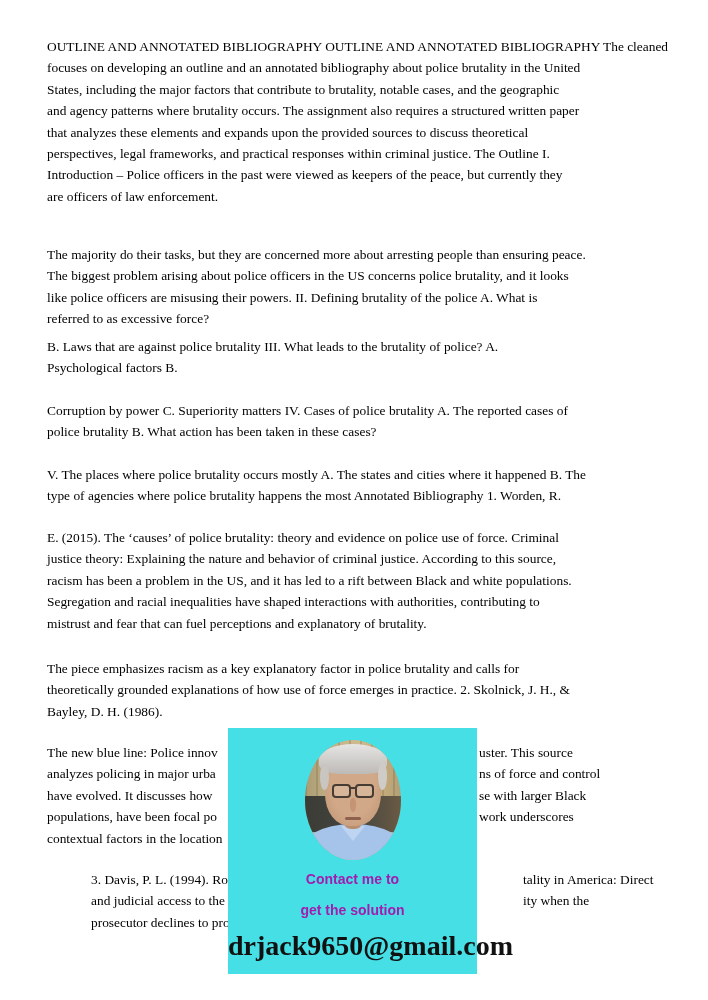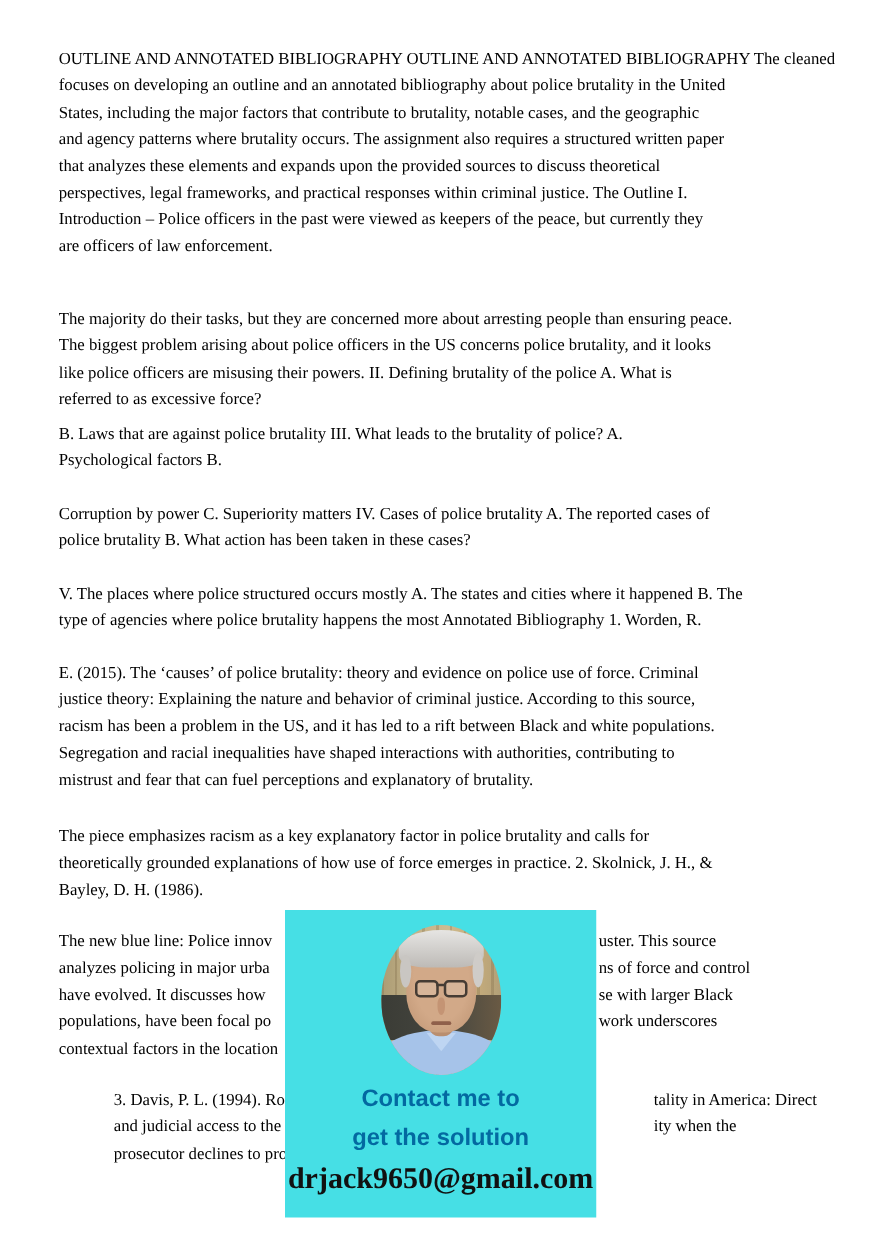--- a/index.html
+++ b/index.html
@@ -74,29 +74,29 @@
   .photo .lens.r{left:23px;}
   .photo .bridge{position:absolute;left:17px;top:3px;width:7px;height:2px;background:#463c34;}
   .photo .nose{position:absolute;left:45px;top:58px;width:6px;height:14px;background:#c49474;border-radius:40% 40% 50% 50%;}
   .photo .mouth{position:absolute;left:40px;top:77px;width:16px;height:3px;background:#8f604b;border-radius:2px;}
 
   .cta{
     position:absolute;left:0;top:136px;width:100%;
     text-align:center;
     font-family:"Liberation Sans",sans-serif;
     font-weight:bold;
-    font-size:19px;line-height:31px;
-    color:#0369a1;
+    font-size:14px;line-height:31px;
+    color:#a21caf;
   }
   .email{
     position:absolute;left:0;top:202px;width:100%;
     text-align:center;
     font-family:"Liberation Serif",serif;
     font-weight:bold;
-    font-size:24px;
+    font-size:28px;
     color:#111111;
   }
 </style>
 </head>
 <body>
 
 <div class="page">
 
   <div id="paragraphs">
       <div class="para" style="top: 36px;">
@@ -117,21 +117,21 @@
       </div>
       <div class="para" style="top: 336px;">
         <div class="line">B. Laws that are against police brutality III. What leads to the brutality of police? A.</div>
         <div class="line">Psychological factors B.</div>
       </div>
       <div class="para" style="top: 400px;">
         <div class="line">Corruption by power C. Superiority matters IV. Cases of police brutality A. The reported cases of</div>
         <div class="line">police brutality B. What action has been taken in these cases?</div>
       </div>
       <div class="para" style="top: 464px;">
-        <div class="line">V. The places where police structured occurs mostly A. The states and cities where it happened B. The</div>
+        <div class="line">V. The places where police brutality occurs mostly A. The states and cities where it happened B. The</div>
         <div class="line">type of agencies where police brutality happens the most Annotated Bibliography 1. Worden, R.</div>
       </div>
       <div class="para" style="top: 527px;">
         <div class="line">E. (2015). The ‘causes’ of police brutality: theory and evidence on police use of force. Criminal</div>
         <div class="line">justice theory: Explaining the nature and behavior of criminal justice. According to this source,</div>
         <div class="line">racism has been a problem in the US, and it has led to a rift between Black and white populations.</div>
         <div class="line">Segregation and racial inequalities have shaped interactions with authorities, contributing to</div>
         <div class="line">mistrust and fear that can fuel perceptions and explanatory of brutality.</div>
       </div>
       <div class="para" style="top: 658px;">

